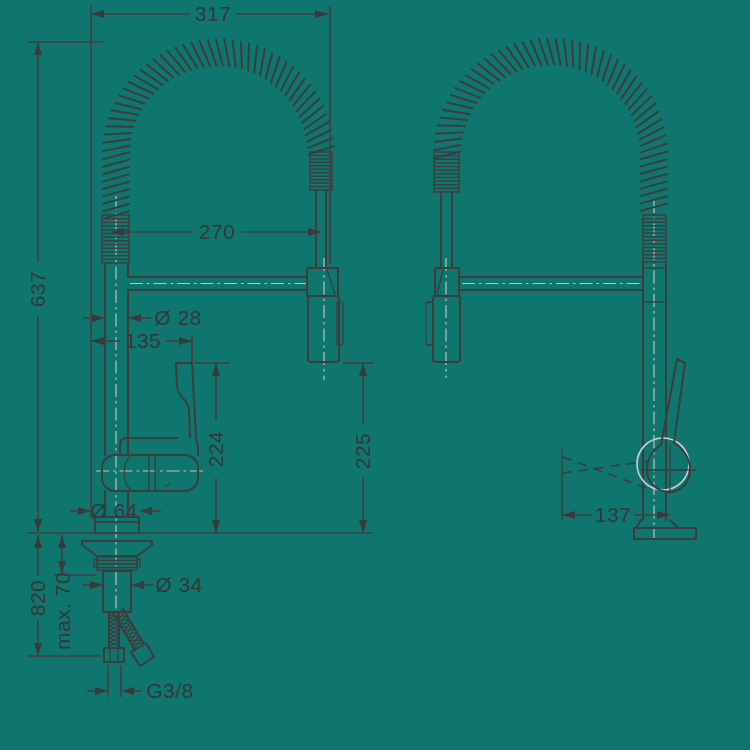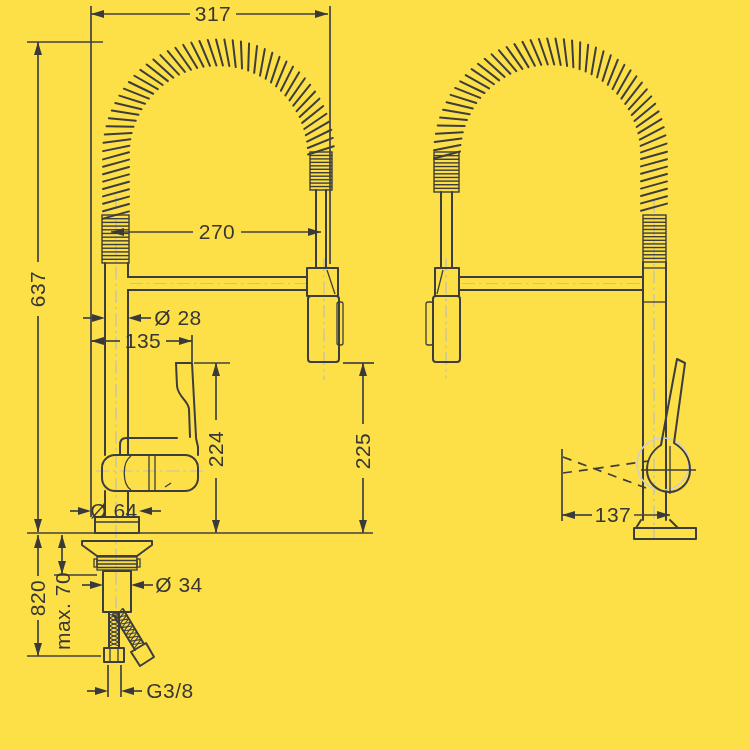--- a/index.html
+++ b/index.html
@@ -1,16 +1,16 @@
 <!DOCTYPE html>
 <html><head>
 <meta charset="utf-8">
 <style>
   html,body{margin:0;padding:0;background:#fff;}
-  .stage{position:relative;width:750px;height:750px;background:#fde047;overflow:hidden;}
+  .stage{position:relative;width:750px;height:750px;background:#0f766e;overflow:hidden;}
   svg{display:block;}
   .ol{stroke:#3d3d3d;stroke-width:2;fill:none;stroke-linecap:round;stroke-linejoin:round;}
   .thin{stroke:#3d3d3d;stroke-width:1.3;fill:none;}
   .dim{stroke:#424242;stroke-width:1.7;fill:none;}
   .arr{fill:#3a3a3a;stroke:none;}
   .ctr{stroke:#bfbfbf;stroke-width:1.2;fill:none;stroke-dasharray:13 4 2.5 4;}
   .ghost{stroke:#cfcfcf;stroke-width:1.6;fill:none;}
   .dash{stroke:#3d3d3d;stroke-width:1.7;stroke-dasharray:9 7;fill:none;}
   .coil line{stroke:#3d3d3d;stroke-width:2;stroke-linecap:round;}
   .braid line{stroke:#3d3d3d;stroke-width:1.1;}

